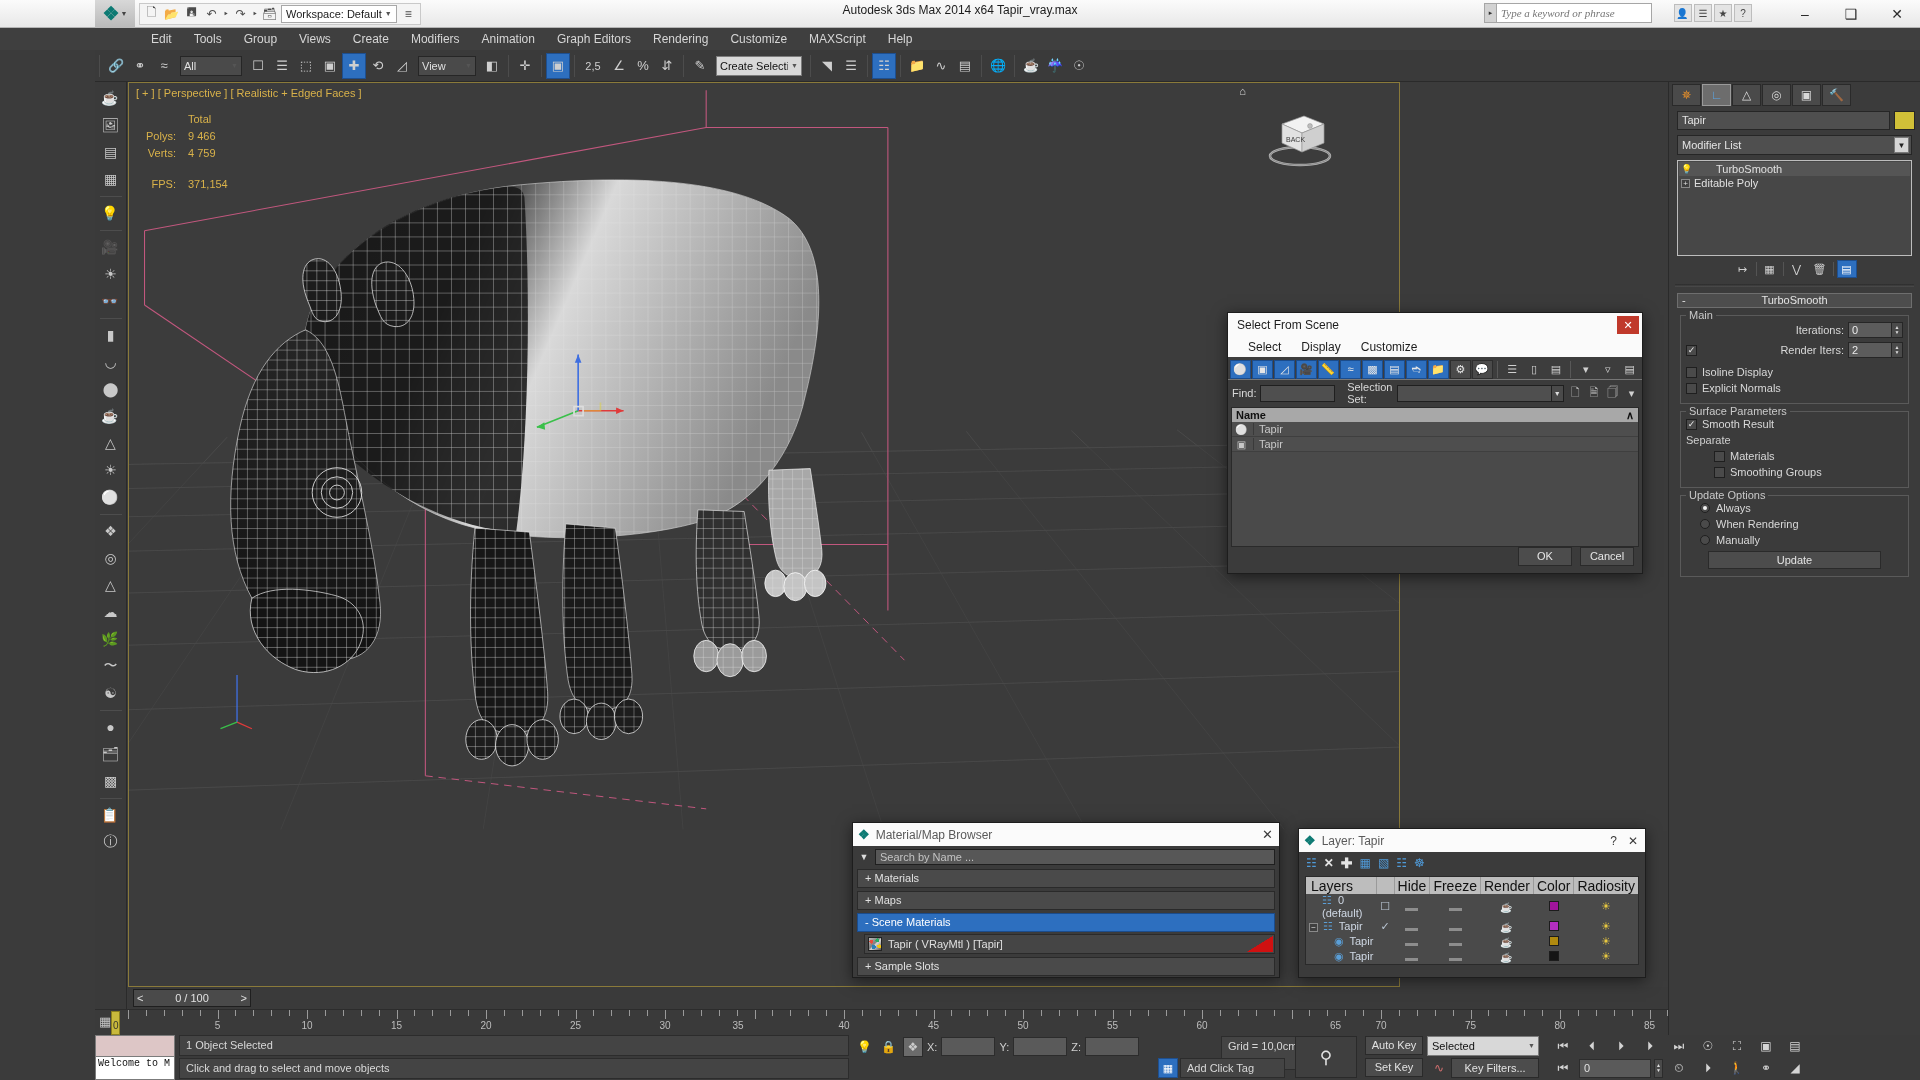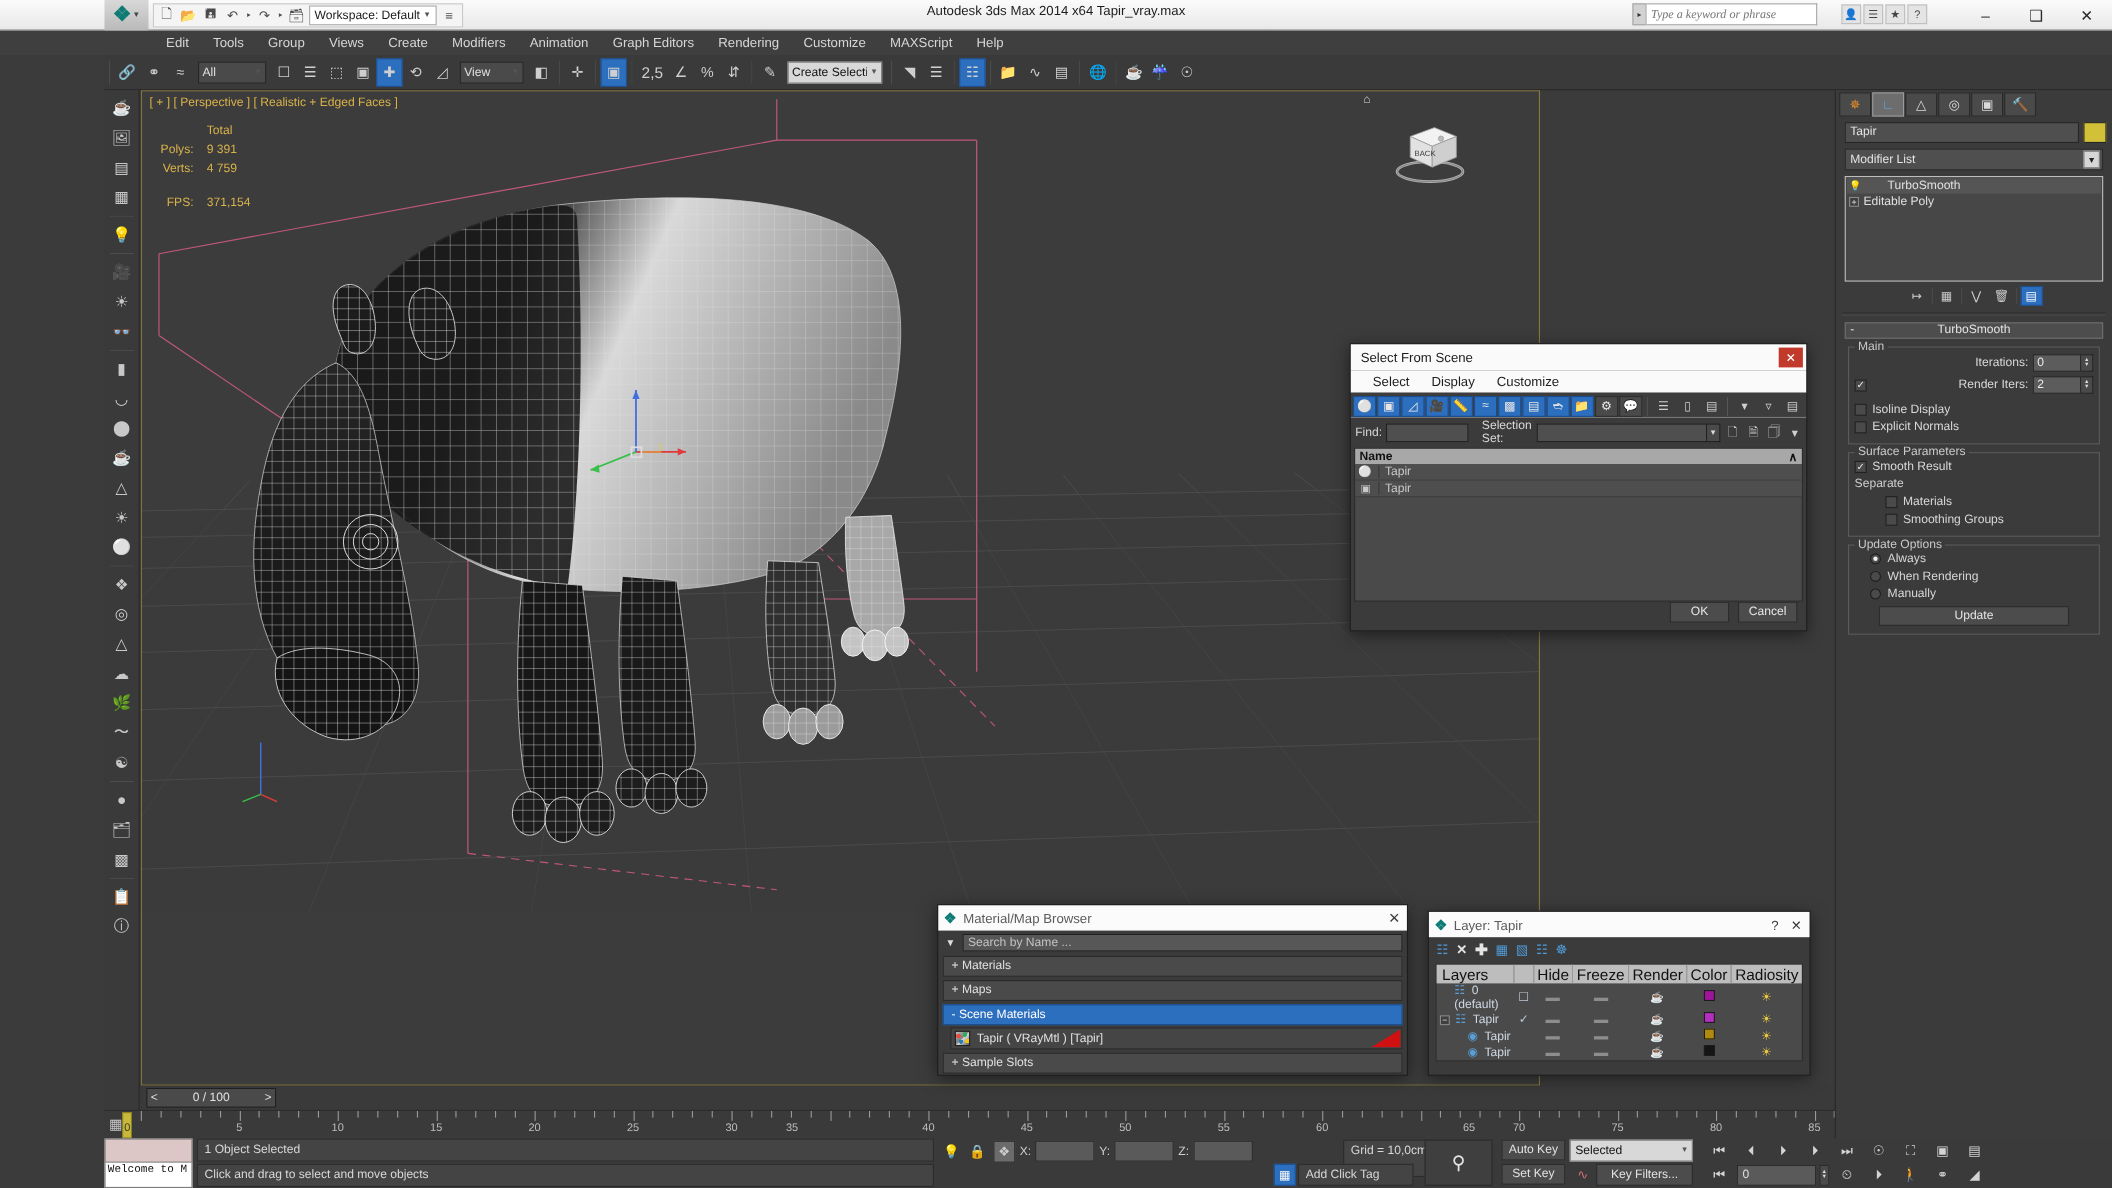--- a/index.html
+++ b/index.html
@@ -430,21 +430,21 @@
   <div class="tb-combo" style="width:58px;margin:0 4px">
     <span>View</span>
     <span class="mini-arr">▼</span>
   </div>
   <div class="tb-ico">◧</div>
   <div class="tb-sep"></div>
   <div class="tb-ico">✛</div>
   <div class="tb-sep"></div>
   <div class="tb-ico on">▣</div>
   <div class="tb-sep"></div>
-  <div class="tb-ico" style="width:28px;font-size:14px">2,5</div>
+  <div class="tb-ico" style="width:28px;font-size:11px">2,5</div>
   <div class="tb-ico">∠</div>
   <div class="tb-ico">%</div>
   <div class="tb-ico">⇵</div>
   <div class="tb-sep"></div>
   <div class="tb-ico">✎</div>
   <div class="tb-combo light" style="width:86px;margin:0 4px">
     <span class="nowrap" style="overflow:hidden">Create Selection Se</span>
     <span class="mini-arr">▼</span>
   </div>
   <div class="tb-sep"></div>
@@ -702,21 +702,21 @@
 
   <div id="vp-stats">
     <table>
       <tbody>
           <tr>
             <td class="st-lbl"></td>
           <td>Total</td>
           </tr>
       <tr>
             <td class="st-lbl">Polys:</td>
-          <td>9 391</td>
+          <td>9 466</td>
           </tr>
       <tr>
             <td class="st-lbl">Verts:</td>
           <td>4 759</td>
           </tr>
       <tr style="height:12px">
             <td></td>
             <td></td>
           </tr>
       <tr>
@@ -852,21 +852,21 @@
       <div class="tick" style="left: 1736.3px;"></div>
       <div class="tick" style="left: 1754.2px;"></div>
       <div class="tick" style="left: 1772.1px;"></div>
       <div class="tick major" style="left: 1790px;"></div>
       <div class="tlabel" style="left: 89.5px;">5</div>
       <div class="tlabel" style="left: 179px;">10</div>
       <div class="tlabel" style="left: 268.5px;">15</div>
       <div class="tlabel" style="left: 358px;">20</div>
       <div class="tlabel" style="left: 447.5px;">25</div>
       <div class="tlabel" style="left: 537px;">30</div>
-      <div class="tlabel" style="left: 592px;">35</div>
+      <div class="tlabel" style="left: 610px;">35</div>
       <div class="tlabel" style="left: 716px;">40</div>
       <div class="tlabel" style="left: 805.5px;">45</div>
       <div class="tlabel" style="left: 895px;">50</div>
       <div class="tlabel" style="left: 984.5px;">55</div>
       <div class="tlabel" style="left: 1074px;">60</div>
       <div class="tlabel" style="left: 1163.5px; margin-left: 44px;">65</div>
       <div class="tlabel" style="left: 1253px;">70</div>
       <div class="tlabel" style="left: 1342.5px;">75</div>
       <div class="tlabel" style="left: 1432px;">80</div>
       <div class="tlabel" style="left: 1521.5px;">85</div>

